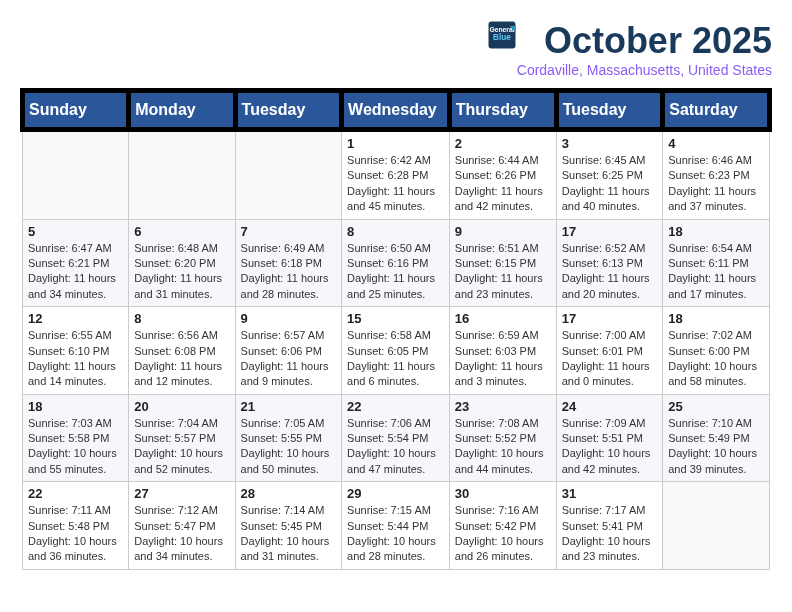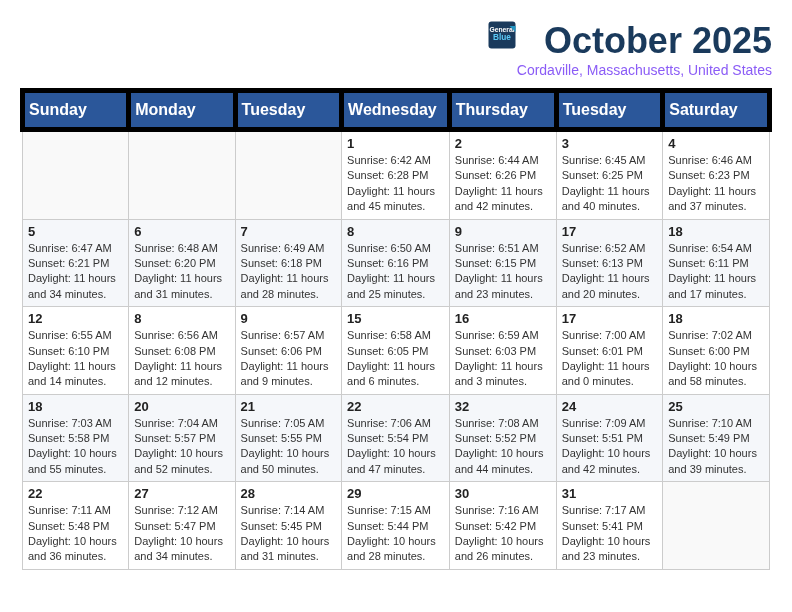--- a/index.html
+++ b/index.html
@@ -205,21 +205,21 @@
         </td>
         <td>
           <span class="day-number">21</span>
           <div class="day-info">Sunrise: 7:05 AM<br>Sunset: 5:55 PM<br>Daylight: 10 hours and 50 minutes.</div>
         </td>
         <td>
           <span class="day-number">22</span>
           <div class="day-info">Sunrise: 7:06 AM<br>Sunset: 5:54 PM<br>Daylight: 10 hours and 47 minutes.</div>
         </td>
         <td>
-          <span class="day-number">32</span>
+          <span class="day-number">23</span>
           <div class="day-info">Sunrise: 7:08 AM<br>Sunset: 5:52 PM<br>Daylight: 10 hours and 44 minutes.</div>
         </td>
         <td>
           <span class="day-number">24</span>
           <div class="day-info">Sunrise: 7:09 AM<br>Sunset: 5:51 PM<br>Daylight: 10 hours and 42 minutes.</div>
         </td>
         <td>
           <span class="day-number">25</span>
           <div class="day-info">Sunrise: 7:10 AM<br>Sunset: 5:49 PM<br>Daylight: 10 hours and 39 minutes.</div>
         </td>

